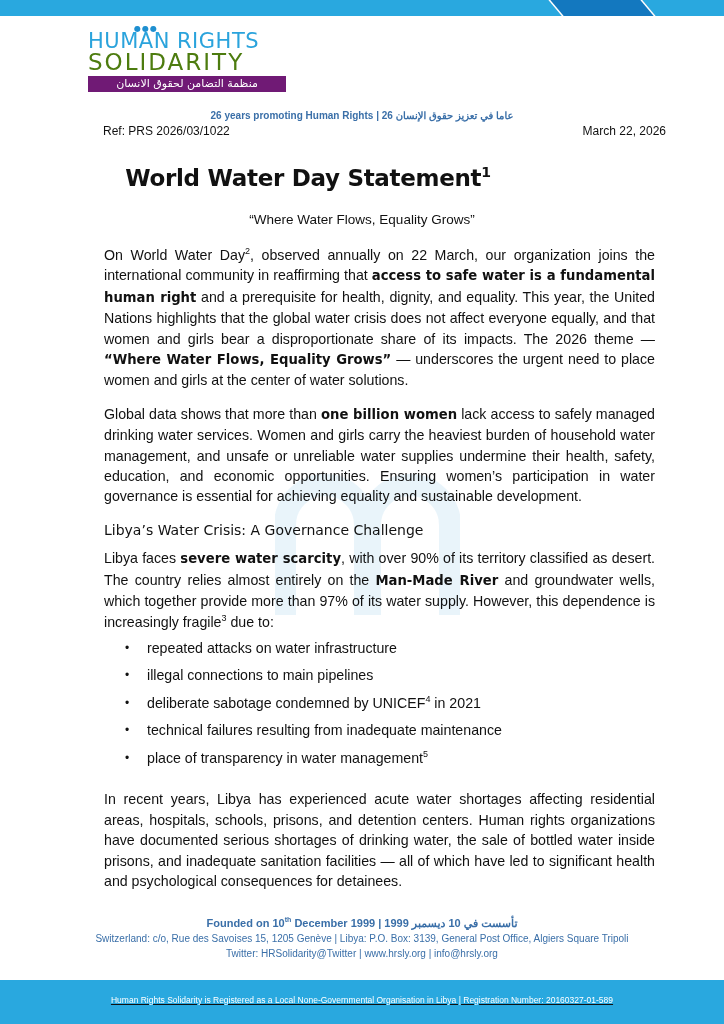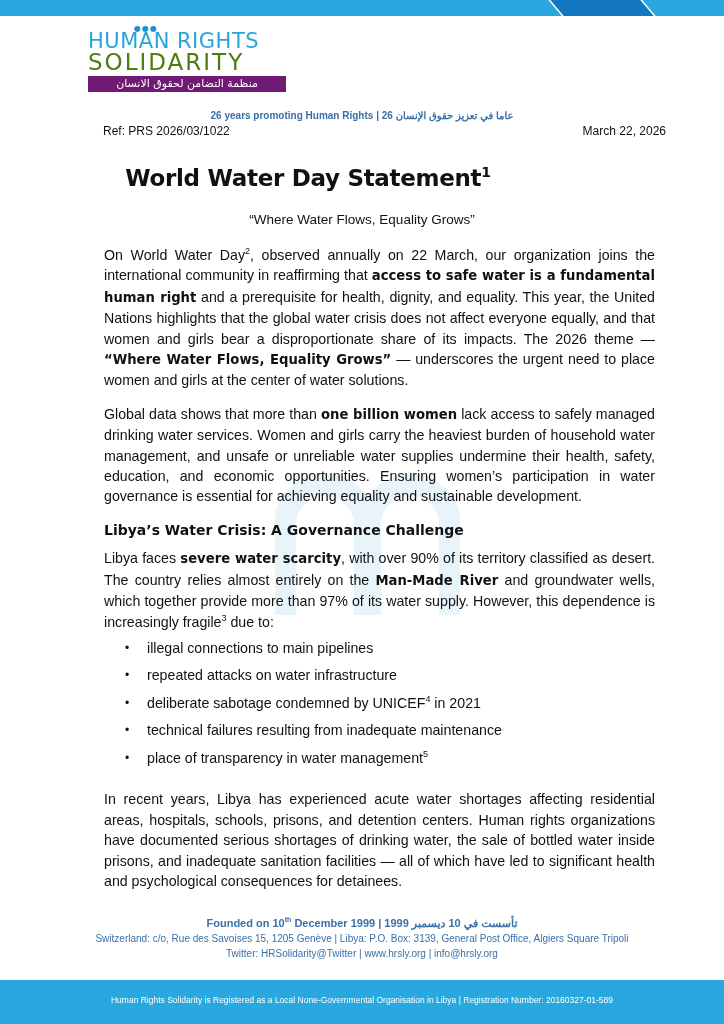--- a/index.html
+++ b/index.html
@@ -27,32 +27,32 @@
            font-family:"DejaVu Sans", sans-serif; letter-spacing:-0.3px; }
   .title sup { font-size:14px; }
   .subtitle { position:absolute; left:0; width:724px; top:212px; text-align:center; font-size:13.5px;
               font-family:"Liberation Sans", sans-serif; }
 
   .content { position:absolute; left:104px; width:551px; top:245px; font-family:"Liberation Sans", sans-serif;
              font-size:14.2px; line-height:20.4px; color:#111; }
   .content p { margin:0 0 13px 0; text-align:justify; }
   .content b { font-family:"DejaVu Sans", sans-serif; font-size:13.2px; }
   .content sup { font-size:9px; line-height:0; }
-  .h2 { font-family:"DejaVu Sans", sans-serif; font-weight:bold; font-size:14px; margin:0 0 8px 0; }
+  .h2 { font-family:"DejaVu Sans", sans-serif; font-weight:normal; font-size:14px; margin:0 0 8px 0; }
   .bullets { list-style:none; margin:6px 0 14px 0; padding:0; }
   .bullets li { position:relative; padding-left:43px; height:27.5px; line-height:20px; }
   .bullets li::before { content:"•"; position:absolute; left:21px; top:0; font-size:12px; }
 
   .watermark { position:absolute; left:275px; top:455px; width:185px; height:160px; opacity:0.09; }
 
   .footer { position:absolute; left:0; width:724px; top:912px; text-align:center; color:#3a6fa8;
             font-family:"Liberation Sans", sans-serif; font-size:10px; line-height:15px; }
   .footer .f1 { font-weight:bold; font-size:11px; }
   .footer sup { font-size:7px; }
-  .bottombar { position:absolute; left:0; top:980px; width:724px; height:44px; background:#29a8df; }
+  .bottombar { position:absolute; left:0; top:980px; width:724px; height:44px; background:#29a8df;text-decoration:underline; }
   .bottombar span { display:block; text-align:center; color:#fff; font-size:8.5px; line-height:40px;
                     font-family:"Liberation Sans", sans-serif; }
 </style>
 </head>
 <body>
 
 <div class="topbar">
   <div class="topbar-dark"></div>
 </div>
 
@@ -77,22 +77,22 @@
 <div class="content">
   <p><span>On World Water Day</span><sup>2</sup><span>, observed annually on 22 March, our organization joins the international community in reaffirming that </span><b>access to safe water is a fundamental human right</b><span> and a prerequisite for health, dignity, and equality. This year, the United Nations highlights that the global water crisis does not affect everyone equally, and that women and girls bear a disproportionate share of its impacts. The 2026 theme — </span><b>“Where Water Flows, Equality Grows”</b><span> — underscores the urgent need to place women and girls at the center of water solutions.</span></p>
 
   <p><span>Global data shows that more than </span><b>one billion women</b><span> lack access to safely managed drinking water services. Women and girls carry the heaviest burden of household water management, and unsafe or unreliable water supplies undermine their health, safety, education, and economic opportunities. Ensuring women’s participation in water governance is essential for achieving equality and sustainable development.</span></p>
 
   <div class="h2">Libya’s Water Crisis: A Governance Challenge</div>
 
   <p style="margin-bottom:4px;"><span>Libya faces </span><b>severe water scarcity</b><span>, with over 90% of its territory classified as desert. The country relies almost entirely on the </span><b>Man-Made River</b><span> and groundwater wells, which together provide more than 97% of its water supply. However, this dependence is increasingly fragile</span><sup>3</sup><span> due to:</span></p>
 
   <ul class="bullets">
+    <li><span>repeated attacks on water infrastructure</span></li>
     <li><span>illegal connections to main pipelines</span></li>
-    <li><span>repeated attacks on water infrastructure</span></li>
     <li><span>deliberate sabotage condemned by UNICEF</span><sup>4</sup><span> in 2021</span></li>
     <li><span>technical failures resulting from inadequate maintenance</span></li>
     <li><span>place of transparency in water management</span><sup>5</sup></li>
   </ul>
 
   <p>In recent years, Libya has experienced acute water shortages affecting residential areas, hospitals, schools, prisons, and detention centers. Human rights organizations have documented serious shortages of drinking water, the sale of bottled water inside prisons, and inadequate sanitation facilities — all of which have led to significant health and psychological consequences for detainees.</p>
 </div>
 
 <div class="footer">
   <div class="f1"><span>Founded on 10</span><sup>th</sup><span> December 1999 | 1999 تأسست في 10 ديسمبر</span></div>

